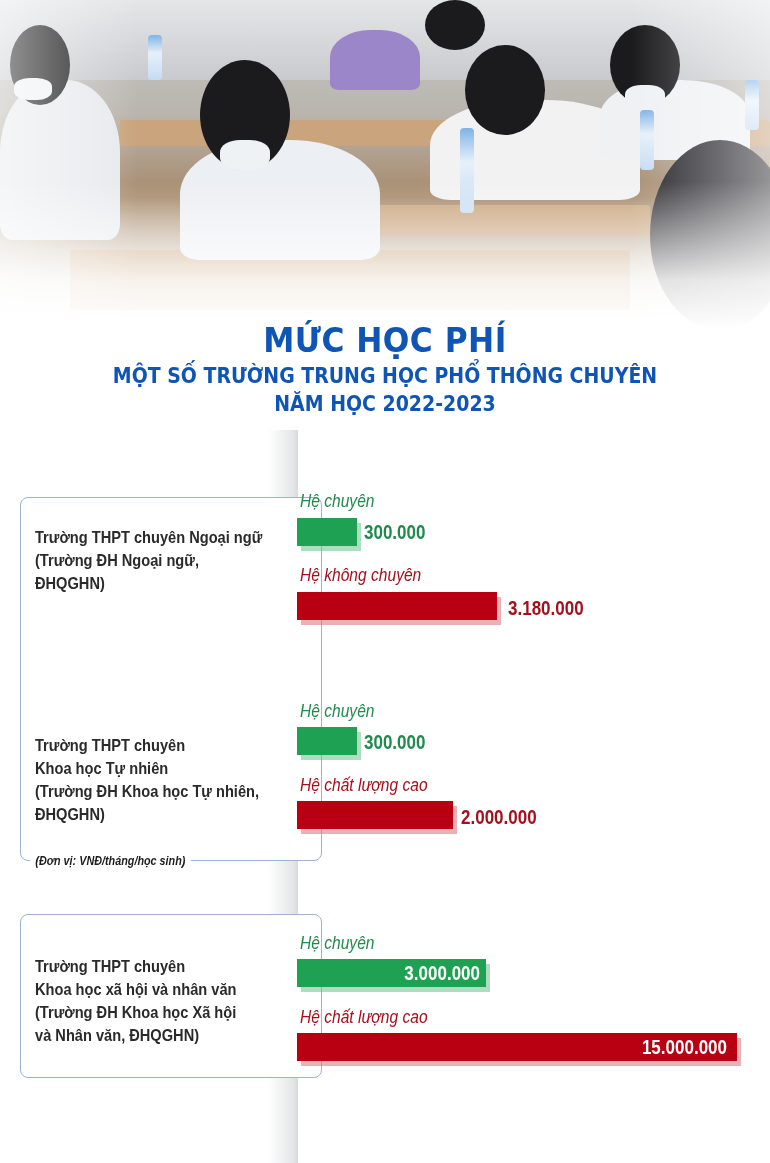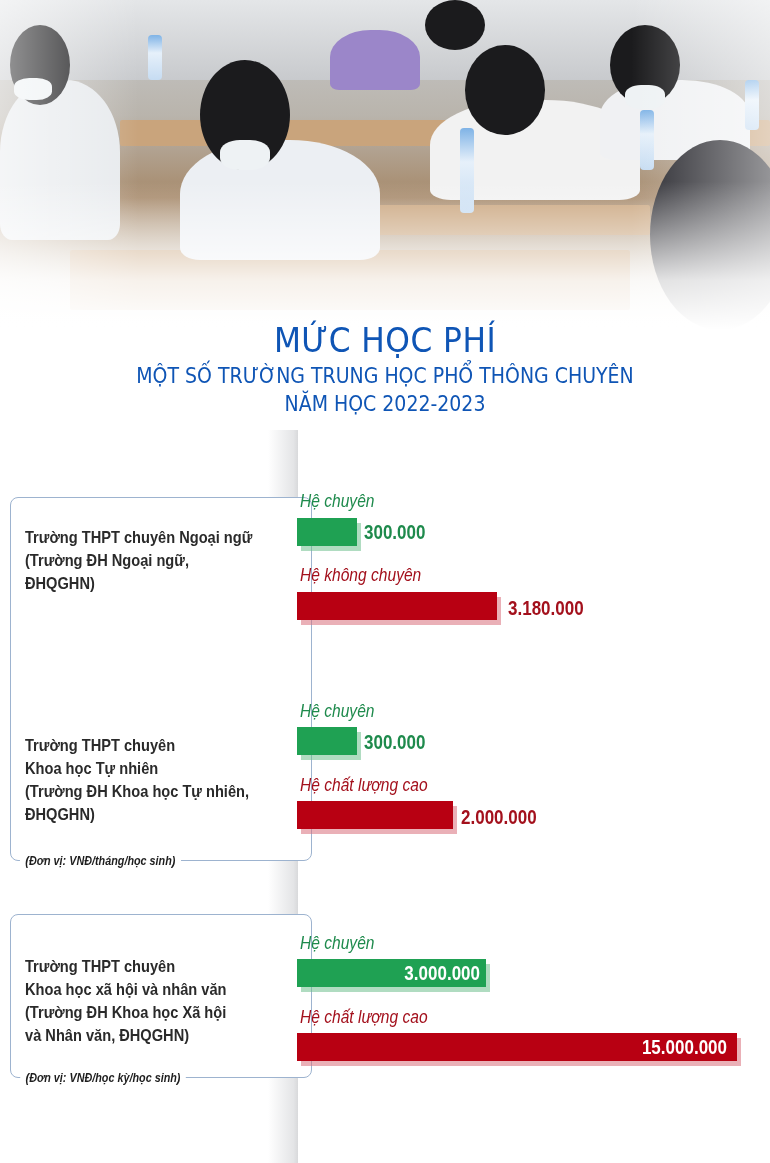--- a/index.html
+++ b/index.html
@@ -18,33 +18,33 @@
   .photo .mask { position:absolute; border-radius:40%; background:#eef2f4; }
   .photo .bottle { position:absolute; width:14px; border-radius:4px; background: linear-gradient(180deg,#7fb3e6,#e6f0fa 40%,#c6dcf2); }
   .photo .fade {
     position:absolute; left:0; top:0; width:770px; height:330px;
     background:
       linear-gradient(180deg, rgba(255,255,255,0) 55%, rgba(255,255,255,0.85) 85%, #ffffff 100%),
       linear-gradient(90deg, rgba(255,255,255,0.55) 0%, rgba(255,255,255,0) 18%, rgba(255,255,255,0) 82%, rgba(255,255,255,0.5) 100%);
   }
 
   
-  .title-block { position:absolute; left:0; top:318px; width:770px; text-align:center; color:#0f55b5; font-family:"DejaVu Sans", sans-serif; font-weight:normal; }
+  .title-block { position:absolute; left:0; top:318px; width:770px; text-align:center; color:#0f55b5; font-family:"DejaVu Sans", sans-serif; font-weight:bold; }
   .title-main { font-size:34px; letter-spacing:0.5px; line-height:44px; transform: scaleX(0.92); }
   .title-sub { font-size:22px; line-height:28px; transform: scaleX(0.86); }
 
   
   .divider-shade {
     position:absolute; left:268px; top:430px; width:30px; height:733px;
     background: linear-gradient(90deg, rgba(255,255,255,0) 0%, rgba(225,226,228,0.9) 85%, #d8d9db 100%);
   }
 
   
   .card {
-    position:absolute; left:10px; width:302px;
+    position:absolute; left:20px; width:302px;
     border:1.5px solid #9db3cf; border-radius:8px; background:#ffffff;padding-left:37px;
   }
   .card-name {
     position:absolute; left:14px; color:#2a2a2a; font-family:"Liberation Sans", sans-serif;
     font-weight:bold; font-size:17px; line-height:23px; transform-origin:left top; transform: scaleX(0.86);
     width:300px; white-space:pre-line;
   }
   .card-unit {
     position:absolute; left:0; width:270px; bottom:-9px; text-align:left;
   }
@@ -126,23 +126,20 @@
   <div class="card-unit">
     <span>(Đơn vị: VNĐ/tháng/học sinh)</span>
   </div>
 </div>
 
 <div class="card" style="top:914px;height:164px;">
   <div class="card-name" style="top:40px;">Trường THPT chuyên
 Khoa học xã hội và nhân văn
 (Trường ĐH Khoa học Xã hội
 và Nhân văn, ĐHQGHN)</div>
-  <div class="card-unit">
-    <span>(Đơn vị: VNĐ/học kỳ/học sinh)</span>
-  </div>
 </div>
 
 <div class="series-label green" style="top:490px;">Hệ chuyên</div>
 <div class="bar green" style="top:518px;">
   <div class="shadow" style="width:60px;"></div>
   <div class="fill" style="width:60px;"></div>
 </div>
 <div class="value green" style="left:364px;top:518px;">300.000</div>
 
 <div class="series-label red" style="top:564px;">Hệ không chuyên</div>

